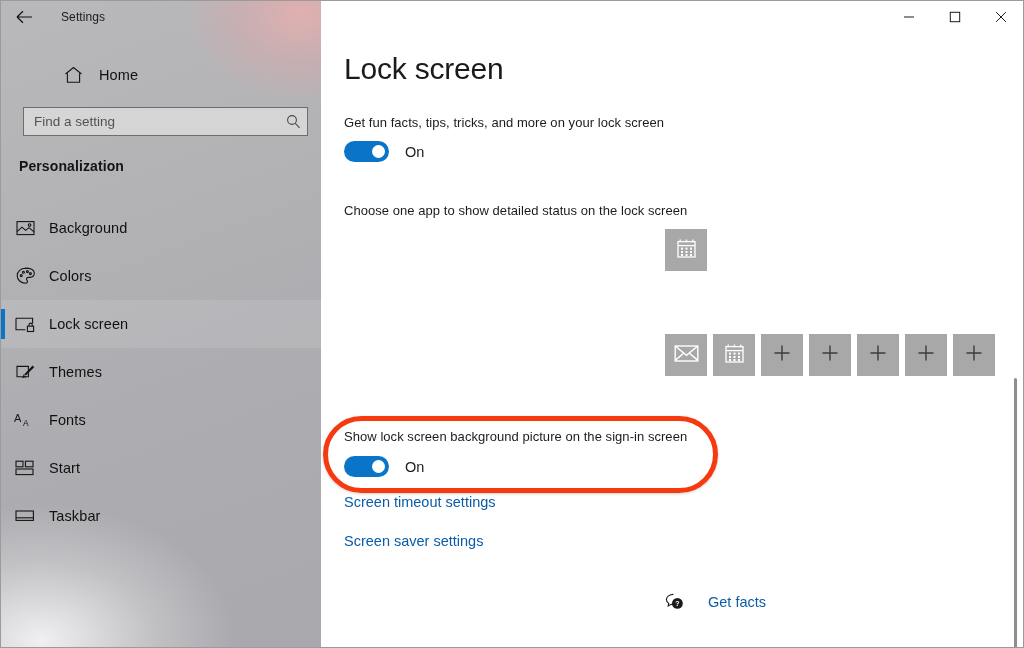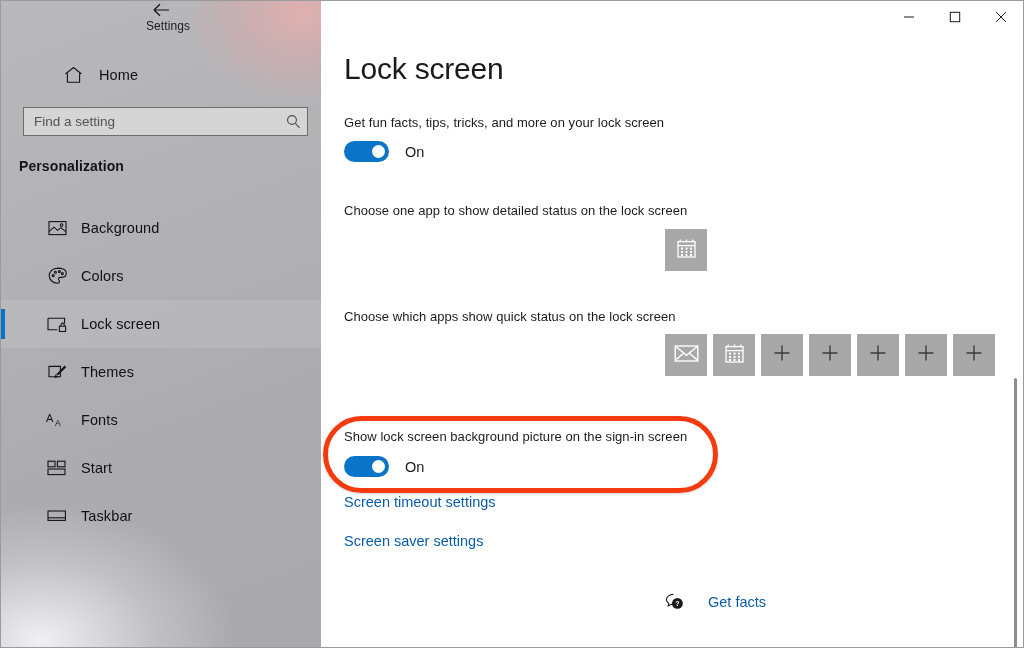--- a/index.html
+++ b/index.html
@@ -24,21 +24,21 @@
     width: 320px; height: 648px;
     background:
       radial-gradient(ellipse 150px 120px at 300px 10px, rgba(226,175,175,0.95) 0%, rgba(210,170,172,0.55) 45%, rgba(186,186,188,0.0) 78%),
       radial-gradient(ellipse 230px 160px at 40px 640px, rgba(244,244,246,0.95) 0%, rgba(215,215,218,0.5) 50%, rgba(185,185,188,0.0) 85%),
       linear-gradient(160deg, #b9b9bc 0%, #b2b2b5 35%, #adadb1 60%, #a9a9ad 100%);
     overflow: hidden;
   }
   #titlebar-left {
     position: absolute; left: 0; top: 0;
     width: 320px; height: 32px;
-    display: flex; align-items: center; flex-direction: column;
+    display: flex; align-items: center;
   }
   #back-btn {
     width: 46px; height: 32px;
     display: flex; align-items: center; justify-content: center;
     color: #101010;
     font-size: 15px; line-height: 1;
   }
   #back-btn svg { display: block; }
   #settings-title {
     font-size: 12px;
@@ -86,21 +86,21 @@
     letter-spacing: 0.1px;
   }
 
   #nav-list {
     position: absolute; left: 0; top: 203px;
     width: 320px;
   }
   .nav-item {
     position: relative;
     height: 48px;
-    display: flex; align-items: center; padding-left: 32px;
+    display: flex; align-items: center;
   }
   .nav-item .sel-bar {
     position: absolute; left: 0; top: 9px;
     width: 4px; height: 30px;
     background: transparent;
   }
   .nav-item.selected .sel-bar { background: #0a74c8; }
   .nav-item.selected { background: rgba(255,255,255,0.11); }
   .nav-ico {
     width: 48px; min-width: 48px;
@@ -391,21 +391,20 @@
               <rect x="10.5" y="14" width="2" height="2"></rect>
               <rect x="15" y="14" width="2" height="2"></rect>
             <rect x="6" y="17" width="2" height="2"></rect>
               <rect x="10.5" y="17" width="2" height="2"></rect>
               <rect x="15" y="17" width="2" height="2"></rect>
           </g>
         </svg>
       </span>
     </div>
 
-    <div class="setting-label" style="left:23px; top:308px;">Choose which apps show quick status on the lock screen</div>
     <div id="tile-row">
       <div class="tile">
         <span>
           <svg width="25" height="20" viewBox="0 0 25 20" fill="none" stroke="currentColor" stroke-width="1.4">
             <rect x="1.2" y="3" width="22.6" height="15"></rect>
             <path d="M1.2 17.4L9.6 10.2M23.8 17.4L15.4 10.2"></path>
             <path d="M1.2 3L12.5 12.4L23.8 3"></path>
           </svg>
         </span>
       </div>

